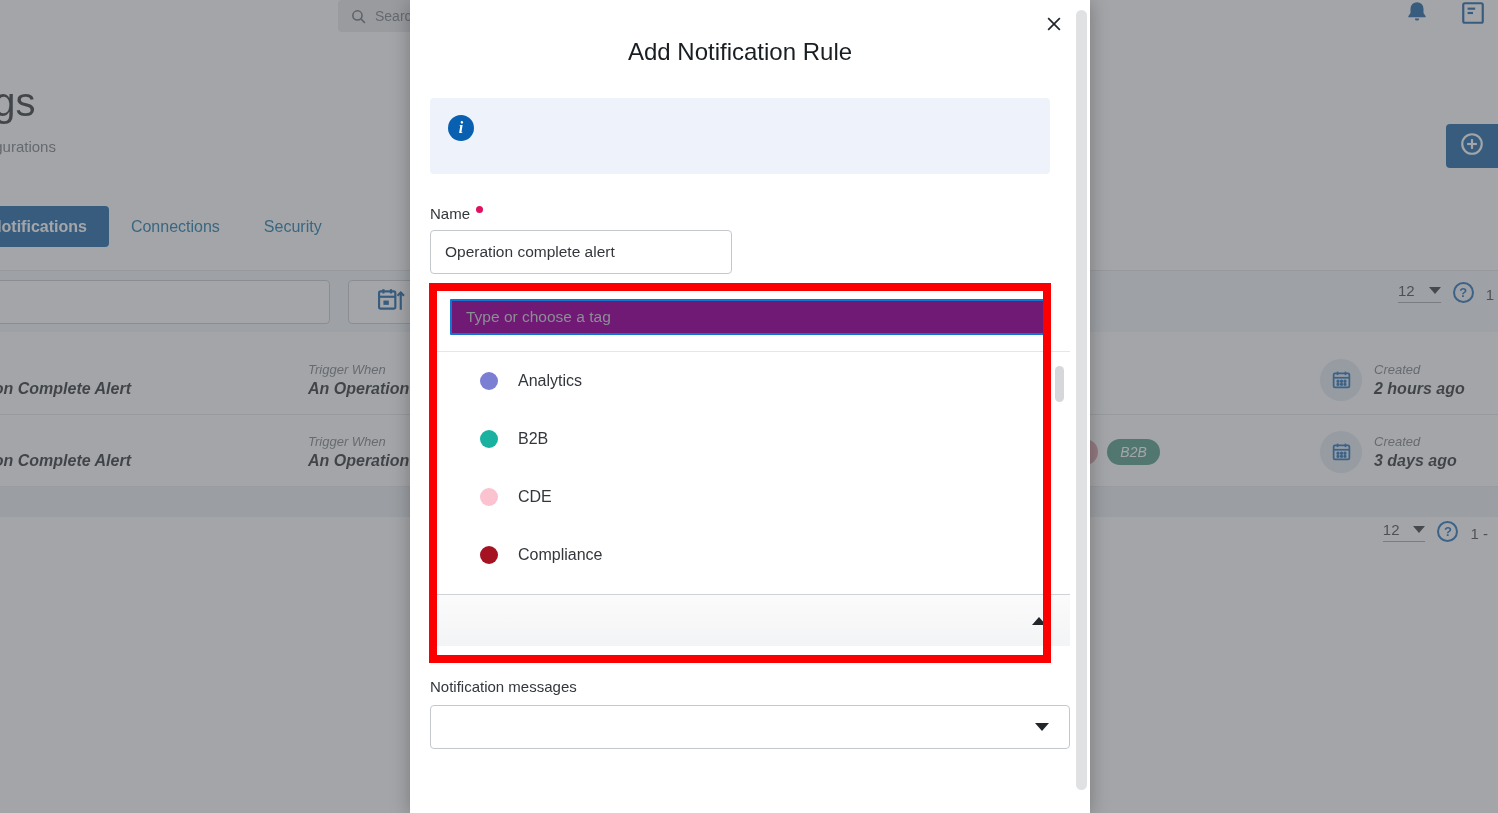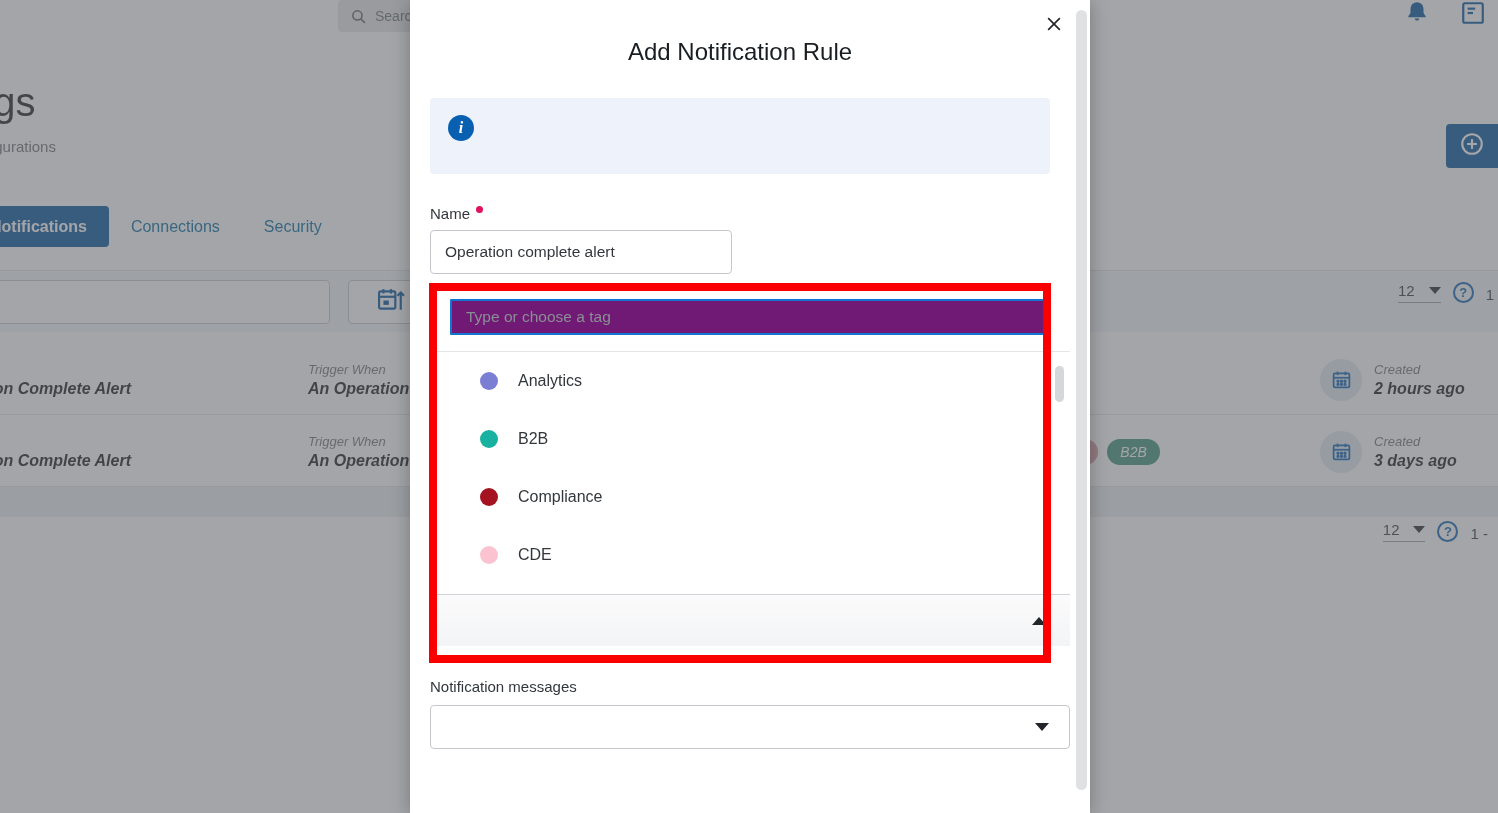--- a/index.html
+++ b/index.html
@@ -439,26 +439,26 @@
     <div class="tagpanel">
       <div class="tagitem">
         <span class="tagdot" style="background:#7b7fd4;"></span>
         <span>Analytics</span>
       </div>
       <div class="tagitem">
         <span class="tagdot" style="background:#19b2a0;"></span>
         <span>B2B</span>
       </div>
       <div class="tagitem">
+        <span class="tagdot" style="background:#fbc2d0;"></span>
+        <span>CDE</span>
+      </div>
+      <div class="tagitem">
         <span class="tagdot" style="background:#a51322;"></span>
         <span>Compliance</span>
-      </div>
-      <div class="tagitem">
-        <span class="tagdot" style="background:#fbc2d0;"></span>
-        <span>CDE</span>
       </div>
       <div class="tagscroll"></div>
     </div>
 
     <div class="tagfooter">
       <span class="caretup"></span>
     </div>
   </div>
 
   <div id="redbox"></div>

